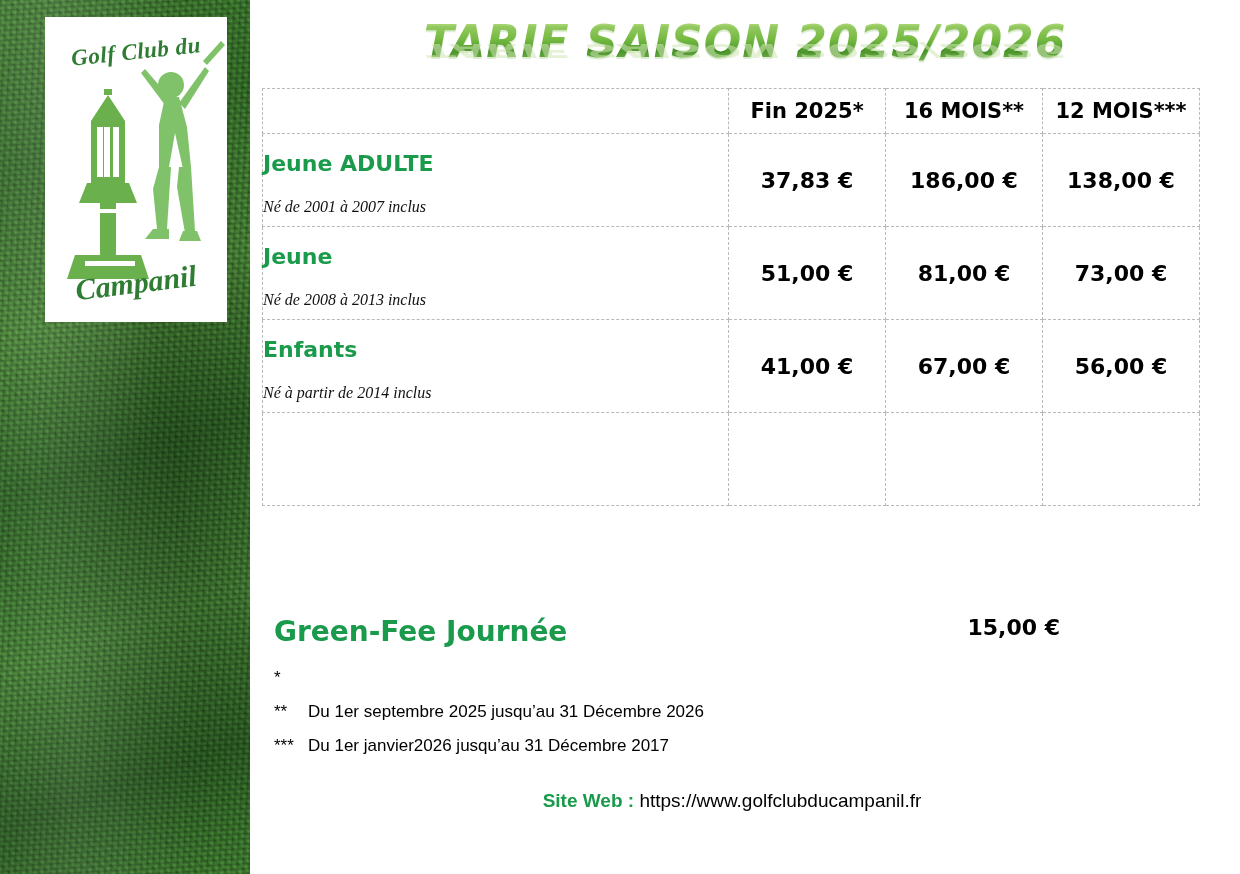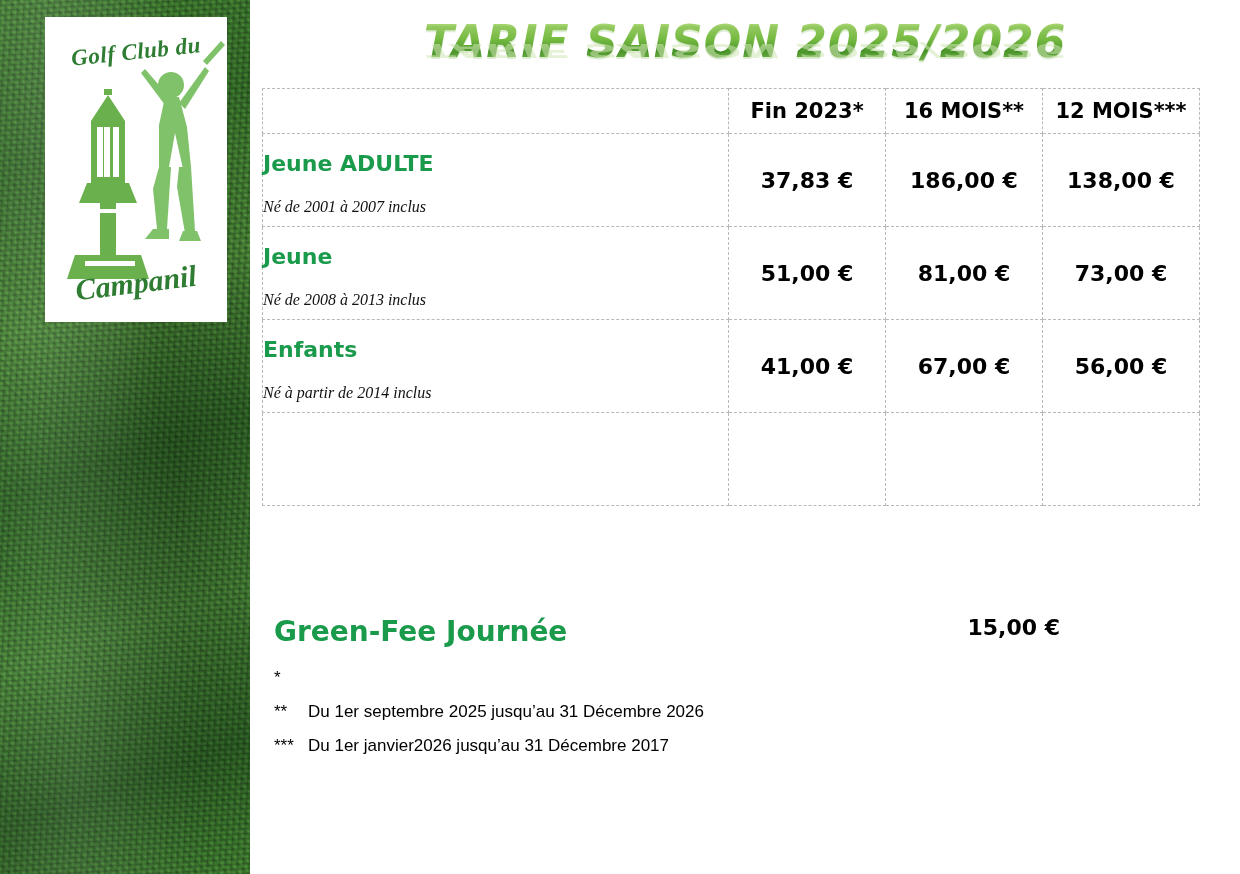--- a/index.html
+++ b/index.html
@@ -291,21 +291,21 @@
 <table class="price-table">
   <colgroup>
     <col class="col-cat">
       <col class="col-p">
       <col class="col-p">
       <col class="col-p">
   </colgroup>
   <thead>
     <tr>
       <th class="hdr hdr-blank"></th>
-      <th class="hdr">Fin 2023*</th>
+      <th class="hdr">Fin 2025*</th>
       <th class="hdr">16 MOIS**</th>
       <th class="hdr">12 MOIS***</th>
     </tr>
   </thead>
   <tbody>
     <tr>
       <td class="cat-cell">
         <div class="cat-name">Jeune ADULTE</div>
         <div class="cat-sub">Né de 2001 à 2007 inclus</div>
       </td>
@@ -351,13 +351,17 @@
     <span class="note-mark">**</span>
     <span>Du 1er septembre 2025 jusqu’au 31 Décembre 2026</span>
   </div>
   <div class="note-line">
     <span class="note-mark">***</span>
     <span>Du 1er janvier2026 jusqu’au 31 Décembre 2017</span>
   </div>
 </div>
 
 <div class="contact">
+  <div class="contact-row">
+    <span class="lbl">Site Web :</span>
+    <span class="val">https://www.golfclubducampanil.fr</span>
+  </div>
 </div>
 
 </body></html>

